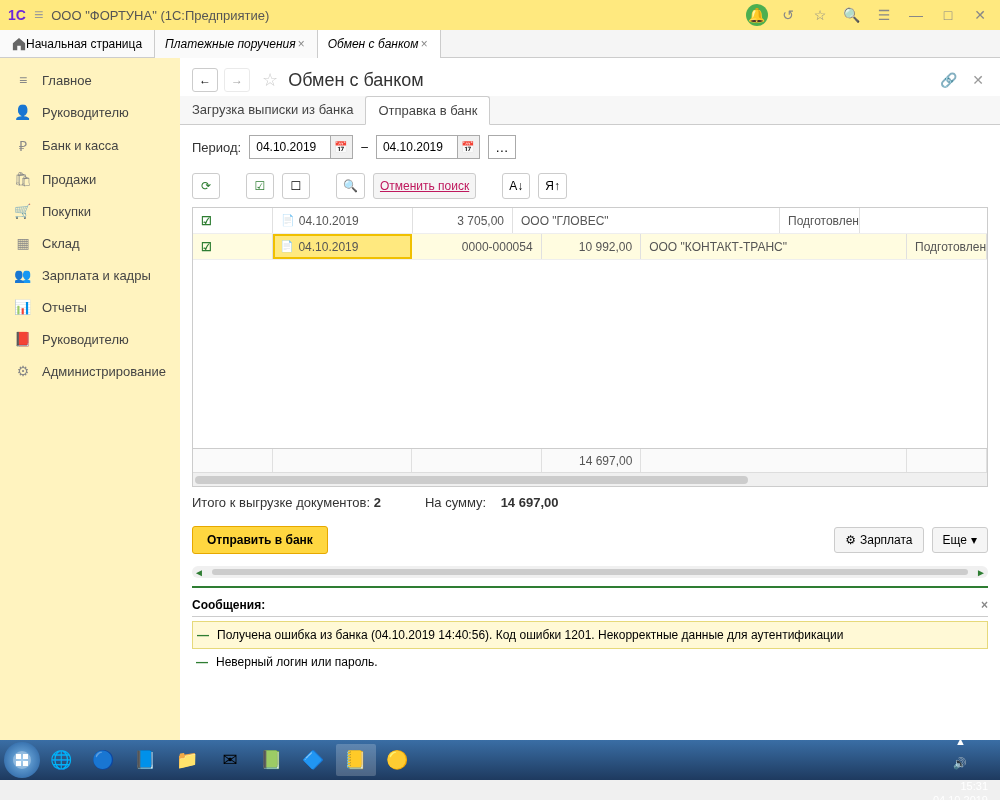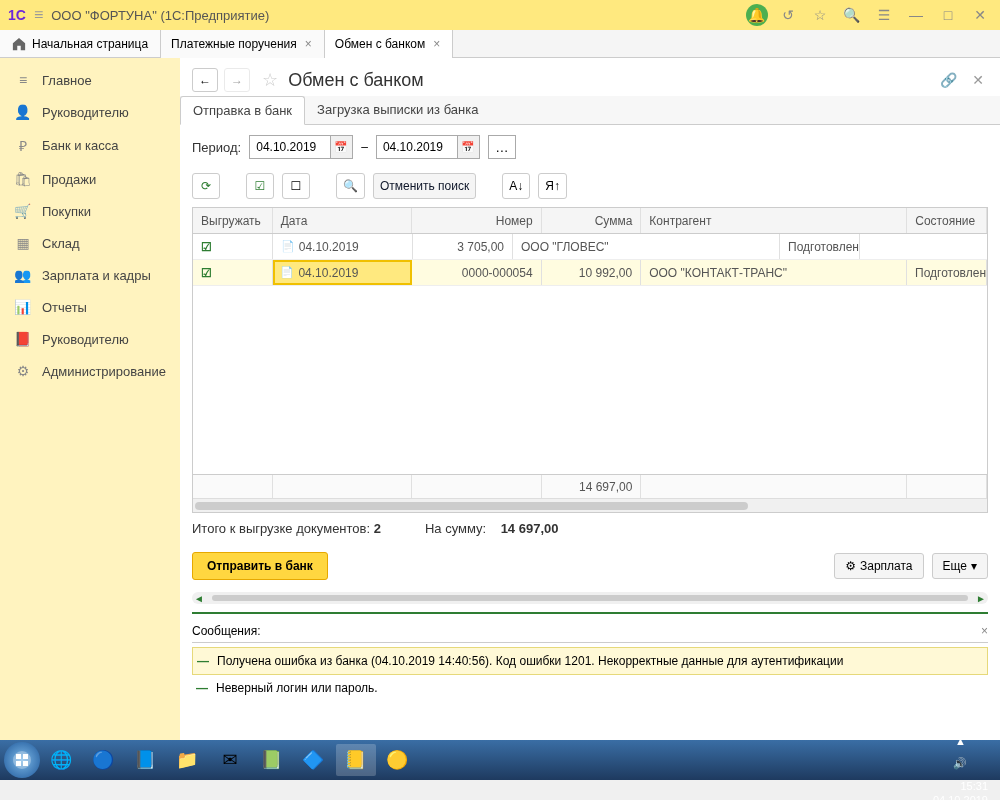--- a/index.html
+++ b/index.html
@@ -7,23 +7,23 @@
 
 .titlebar { height: 30px; background: #ffe97f; display: flex; align-items: center; padding: 0 8px; gap: 8px; }
 .titlebar .logo { color: #6d28d9; font-weight: bold; font-size: 14px; }
 .titlebar .menu-icon { color: #999; font-size: 16px; cursor: pointer; }
 .titlebar .title { color: #555; font-size: 13px; }
 .titlebar .spacer { flex: 1; }
 .titlebar .tb-icon { width: 24px; height: 24px; display: flex; align-items: center; justify-content: center; color: #888; cursor: pointer; font-size: 14px; }
 .titlebar .bell { background: #4caf50; border-radius: 50%; color: white; width: 22px; height: 22px; }
 
 .tabs-row { height: 28px; background: #f5f5f5; display: flex; align-items: stretch; border-bottom: 1px solid #ccc; }
-.tab-home { display: flex; align-items: center; gap: 6px; padding: 0 12px; border-right: 1px solid #ccc; background: #fafafa; cursor: pointer; }
+.tab-home { display: flex; align-items: center; padding: 0 12px; border-right: 1px solid #ccc; background: #fafafa; cursor: pointer; }
 .tab-home svg { width: 14px; height: 14px; fill: #666; }
-.doc-tab { display: flex; align-items: center; gap: 6px; padding: 14px 10px; border-right: 1px solid #ccc; background: #fafafa; cursor: pointer; font-size: 12px; }
+.doc-tab { display: flex; align-items: center; padding: 14px 10px; border-right: 1px solid #ccc; background: #fafafa; cursor: pointer; font-size: 12px; font-style: italic; }
 .doc-tab.active { background: #fff; border-bottom: 2px solid #fff; margin-bottom: -1px; }
 .doc-tab .close { color: #888; padding: 0 2px; }
 
 .main { display: flex; height: 682px; }
 .sidebar { width: 180px; background: #fff3bf; padding: 6px 0; }
 .nav-item { display: flex; align-items: center; gap: 10px; padding: 8px 14px; color: #444; cursor: pointer; font-size: 13px; }
 .nav-item .nav-icon { width: 18px; text-align: center; color: #888; font-size: 14px; }
 
 .content { flex: 1; background: #fff; display: flex; flex-direction: column; overflow: hidden; }
 .page-header { display: flex; align-items: center; gap: 6px; padding: 10px 12px 4px; }
@@ -39,21 +39,21 @@
 
 .period-row { display: flex; align-items: center; gap: 8px; padding: 10px 12px; }
 .period-row label { font-size: 13px; color: #333; }
 .date-input { display: flex; align-items: center; border: 1px solid #aaa; height: 24px; }
 .date-input input { border: none; width: 80px; padding: 0 6px; font-size: 12px; outline: none; }
 .cal-btn { width: 22px; height: 22px; border: none; border-left: 1px solid #aaa; background: #f0f0f0; cursor: pointer; font-size: 11px; }
 .more-btn { width: 28px; height: 24px; border: 1px solid #aaa; background: #fff; cursor: pointer; }
 
 .toolbar { display: flex; align-items: center; gap: 8px; padding: 4px 12px 8px; }
 .tbar-btn { height: 26px; min-width: 28px; border: 1px solid #ccc; background: #fff; border-radius: 3px; display: flex; align-items: center; justify-content: center; cursor: pointer; font-size: 12px; padding: 0 6px; }
-.tbar-btn.disabled { color: #0f172a; background: #f5f5f5; }
+.tbar-btn.disabled { color: #be185d; background: #f5f5f5; text-decoration: underline; }
 
 .table-wrap { border: 1px solid #ccc; margin: 0 12px; flex-shrink: 0; }
 .grid-header { display: flex; background: #f5f5f5; border-bottom: 1px solid #ccc; height: 26px; align-items: center; }
 .col { padding: 0 8px; font-size: 12px; color: #555; border-right: 1px solid #e0e0e0; height: 100%; display: flex; align-items: center; }
 .col-chk { width: 80px; }
 .col-date { width: 140px; }
 .col-num { width: 130px; justify-content: flex-end; }
 .col-sum { width: 100px; justify-content: flex-end; }
 .col-contr { width: 267px; }
 .col-state { width: 80px; }
@@ -76,21 +76,21 @@
 .action-spacer { flex: 1; }
 .settings-btn, .more-btn2 { background: #f5f5f5; border: 1px solid #ccc; padding: 5px 10px; font-size: 12px; cursor: pointer; border-radius: 3px; display: flex; align-items: center; gap: 4px; }
 
 .divider { margin: 4px 12px; height: 12px; background: #f0f0f0; border-radius: 6px; display: flex; align-items: center; padding: 0 2px; }
 .divider .d-thumb { background: #ccc; height: 6px; border-radius: 3px; flex: 1; margin: 0 8px; }
 .divider .arr-l, .divider .arr-r { color: #2e7d32; font-size: 10px; }
 
 .green-line { height: 2px; background: #2e7d32; margin: 4px 12px 0; }
 
 .messages { padding: 6px 12px; }
-.msg-title { font-weight: normal; font-size: 12px; padding: 4px 0; border-bottom: 1px solid #ccc; display: flex; justify-content: space-between; }
+.msg-title { font-weight: bold; font-size: 12px; padding: 4px 0; border-bottom: 1px solid #ccc; display: flex; justify-content: space-between; }
 .msg-close { color: #888; cursor: pointer; }
 .msg-item { display: flex; gap: 8px; padding: 6px 4px; font-size: 12px; align-items: flex-start; }
 .msg-item.error { background: #fff9d6; border: 1px solid #e6d97a; margin-top: 4px; }
 .msg-dash { color: #2e7d32; font-weight: bold; }
 
 .win-taskbar { height: 40px; background: linear-gradient(to bottom, #3a6ea5, #1e3a5f); display: flex; align-items: center; padding: 0 4px; gap: 2px; }
 .start-btn { width: 36px; height: 36px; border-radius: 50%; background: radial-gradient(circle, #7db9e8, #1e5799); display: flex; align-items: center; justify-content: center; cursor: pointer; }
 .tb-app { width: 40px; height: 32px; display: flex; align-items: center; justify-content: center; cursor: pointer; border-radius: 2px; font-size: 18px; }
 .tb-spacer { flex: 1; }
 .tb-right { display: flex; align-items: center; gap: 10px; color: #fff; font-size: 11px; padding-right: 8px; flex-direction: column; }
@@ -180,22 +180,22 @@
       <div class="nav-btn">←</div>
       <div class="nav-btn" style="opacity:.4">→</div>
       <span class="star">☆</span>
       <span class="page-title">Обмен с банком</span>
       <span class="header-spacer"></span>
       <span class="hdr-icon">🔗</span>
       <span class="hdr-icon">✕</span>
     </div>
 
     <div class="subtabs">
+      <div class="subtab">Загрузка выписки из банка</div>
       <div class="subtab active">Отправка в банк</div>
-      <div class="subtab">Загрузка выписки из банка</div>
     </div>
 
     <div class="period-row">
       <label>Период:</label>
       <div class="date-input">
         <input value="04.10.2019" style="">
         <button class="cal-btn">📅</button>
       </div>
       <span>–</span>
       <div class="date-input">
@@ -212,28 +212,20 @@
       <div class="tbar-btn">☐</div>
       <div style="width:10px"></div>
       <div class="tbar-btn">🔍</div>
       <div class="tbar-btn disabled">Отменить поиск</div>
       <div style="width:10px"></div>
       <div class="tbar-btn">A↓</div>
       <div class="tbar-btn">Я↑</div>
     </div>
 
     <div class="table-wrap">
-      <div class="grid-header">
-        <div class="col col-chk">Выгружать</div>
-        <div class="col col-date">Дата</div>
-        <div class="col col-num">Номер</div>
-        <div class="col col-sum">Сумма</div>
-        <div class="col col-contr">Контрагент</div>
-        <div class="col col-state">Состояние</div>
-      </div>
       <div class="grid-body">
         <div class="grid-row">
           <div class="col col-chk">
               <span class="chk">☑</span>
             </div>
           <div class="col col-date">
               <span class="doc-icon">📄</span>
               <span>04.10.2019</span>
             </div>
           <div class="col col-sum">3 705,00</div>

